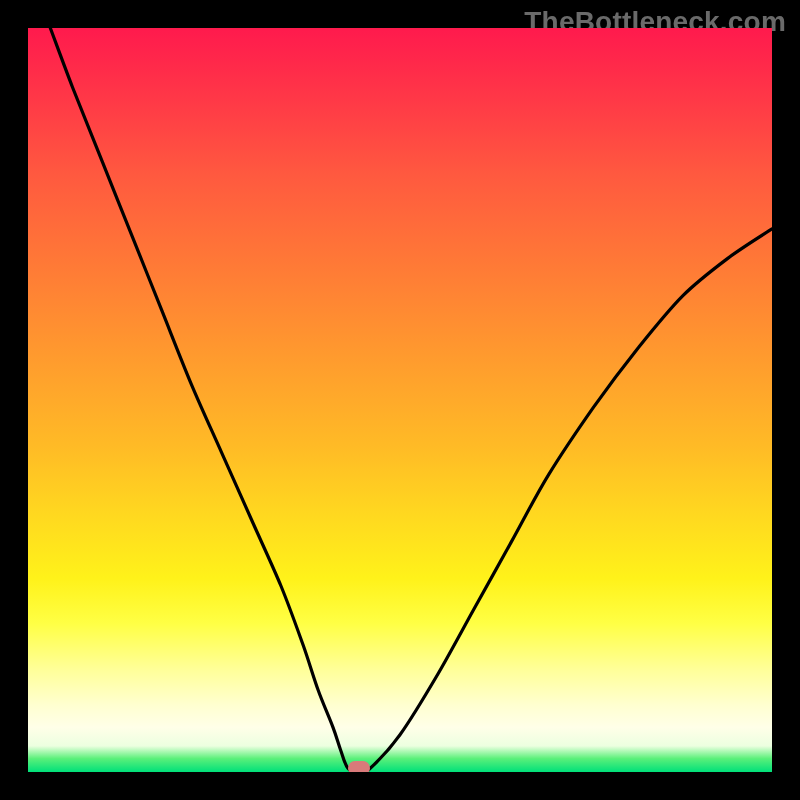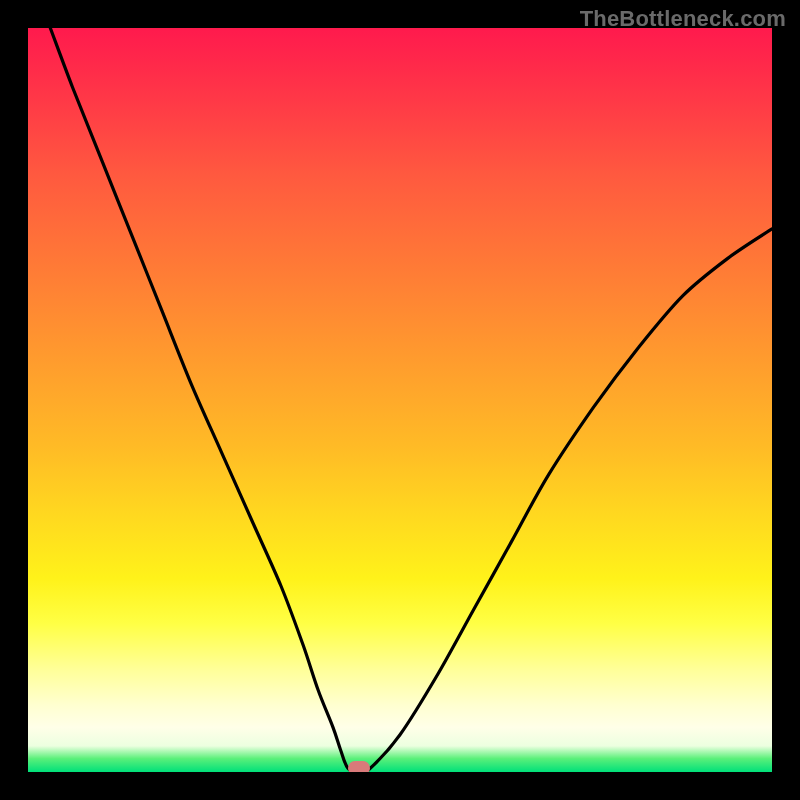--- a/index.html
+++ b/index.html
@@ -15,21 +15,21 @@
     position: relative;
     width: 800px;
     height: 800px;
     background: #000;
   }
   .watermark {
     position: absolute;
     top: 6px;
     right: 14px;
     color: #6a6a6a;
-    font-size: 22px;
+    font-size: 28px;
     font-weight: 600;
     letter-spacing: 0.2px;
     user-select: none;
   }
   .plot {
     position: absolute;
     left: 28px;
     top: 28px;
     width: 744px;
     height: 744px;

